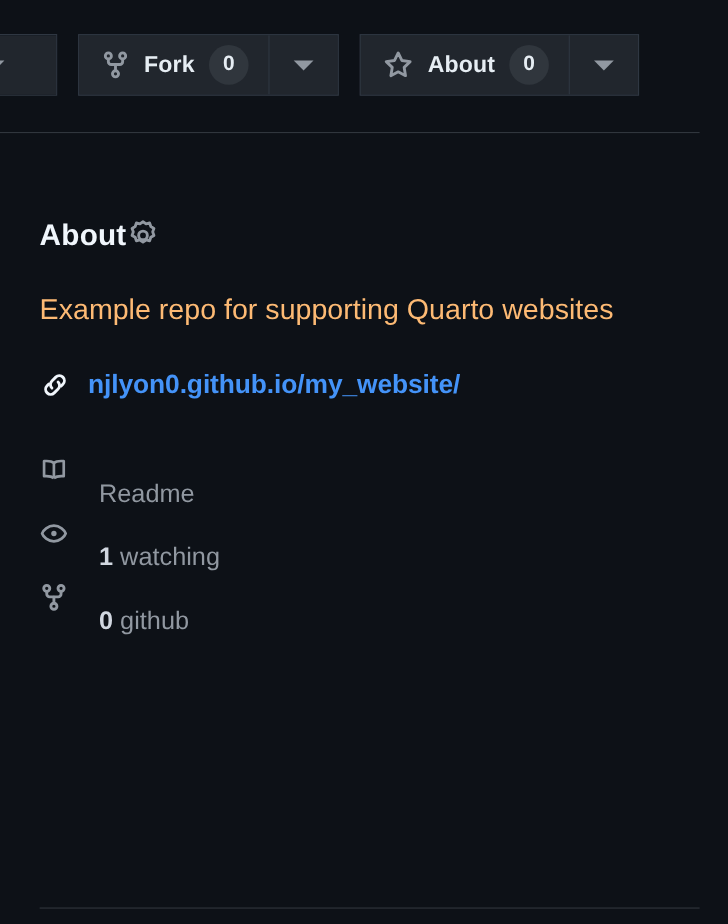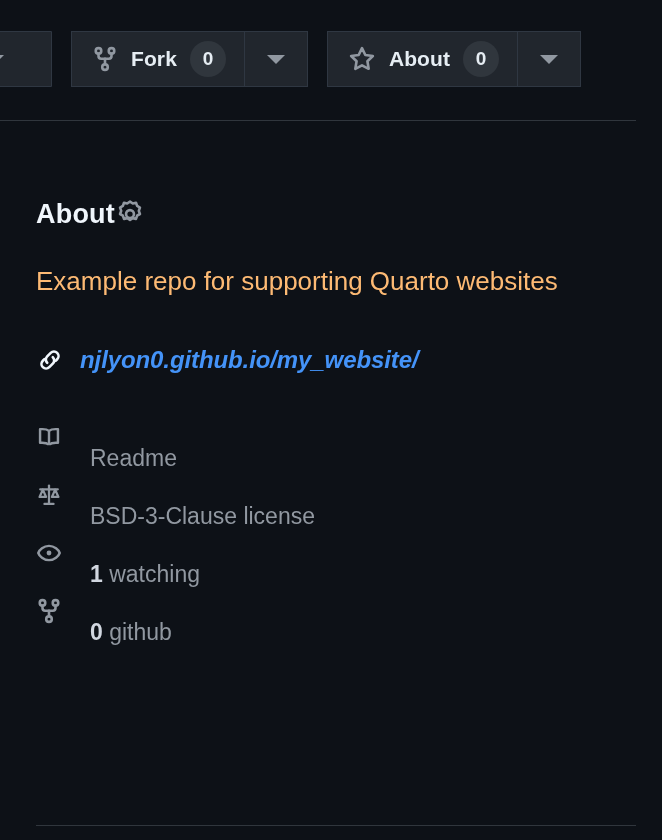--- a/index.html
+++ b/index.html
@@ -152,25 +152,24 @@
   .about-desc {
     margin-top: 28px;
     color: #fdba74;
     font-size: 26px;
     line-height: 1.52;
     width: 540px;
     font-weight: normal;
   }
 
   .homepage-row {
-    margin-top: 44px;
+    margin-top: 34px;
     display: flex;
     align-items: center;
     gap: 16px;
-    font-style: italic;
   }
 
   .homepage-link {
     color: #4493f8;
     font-size: 24px;
     font-weight: bold;
     text-decoration: none;
     cursor: pointer;
     letter-spacing: -.1px;
   }
@@ -292,32 +291,20 @@
         <span class="meta-icon">
           <svg width="26" height="26" viewBox="0 0 16 16" fill="none" stroke="#9198a1" stroke-width="1.5" stroke-linejoin="round">
             <path d="M8 4.2C6.8 3.2 5 3 2.5 3.2v8.4C5 11.4 6.8 11.7 8 12.7"></path>
             <path d="M8 4.2c1.2-1 3-1.2 5.5-1v8.4c-2.5-.2-4.3.1-5.5 1.1"></path>
             <path d="M8 4.2v8.5"></path>
           </svg>
         </span>
         <span class="meta-text">Readme</span>
       </div>
 
-      <div class="meta-item">
-        <span class="meta-icon">
-          <svg width="26" height="26" viewBox="0 0 16 16" fill="none" stroke="#9198a1" stroke-width="1.4" stroke-linecap="round" stroke-linejoin="round">
-            <path d="M8 2.2v11.3"></path>
-            <path d="M5.2 13.5h5.6"></path>
-            <path d="M2.6 4.5h10.8"></path>
-            <path d="M4.2 4.7L2.2 9.2h4z"></path>
-            <path d="M11.8 4.7L9.8 9.2h4z"></path>
-          </svg>
-        </span>
-        <span class="meta-text">BSD-3-Clause license</span>
-      </div>
 
 
 
       <div class="meta-item">
         <span class="meta-icon">
           <svg width="26" height="26" viewBox="0 0 16 16" fill="none" stroke="#9198a1" stroke-width="1.5" stroke-linejoin="round">
             <path d="M8 3.6c3.3 0 6 2.6 6.6 4.4-.6 1.8-3.3 4.4-6.6 4.4S2 9.8 1.4 8C2 6.2 4.7 3.6 8 3.6z"></path>
             <circle cx="8" cy="8" r="1.5" fill="#9198a1" stroke="none"></circle>
           </svg>
         </span>

